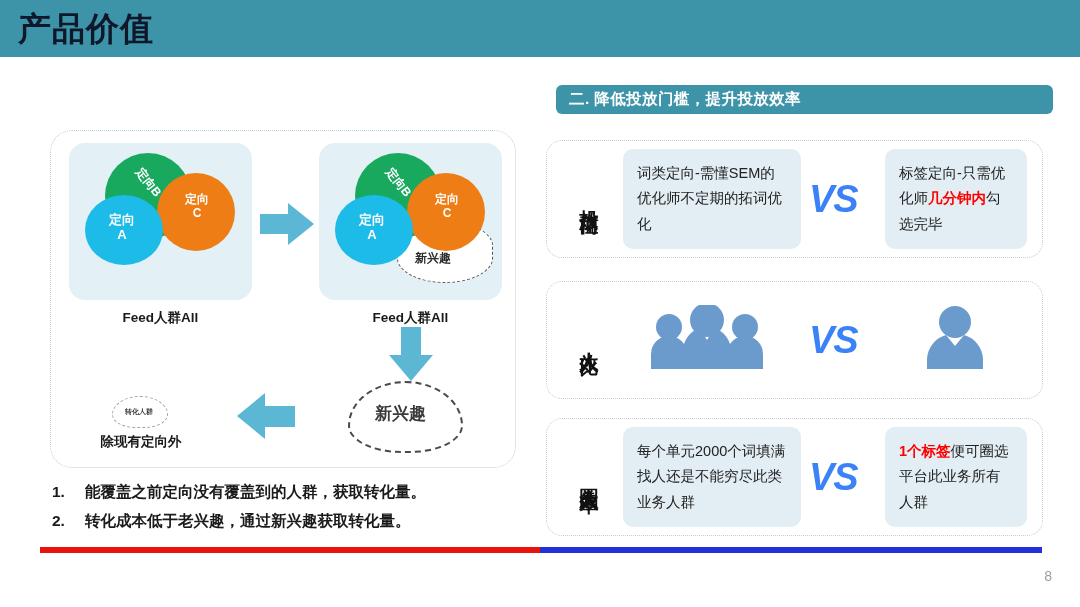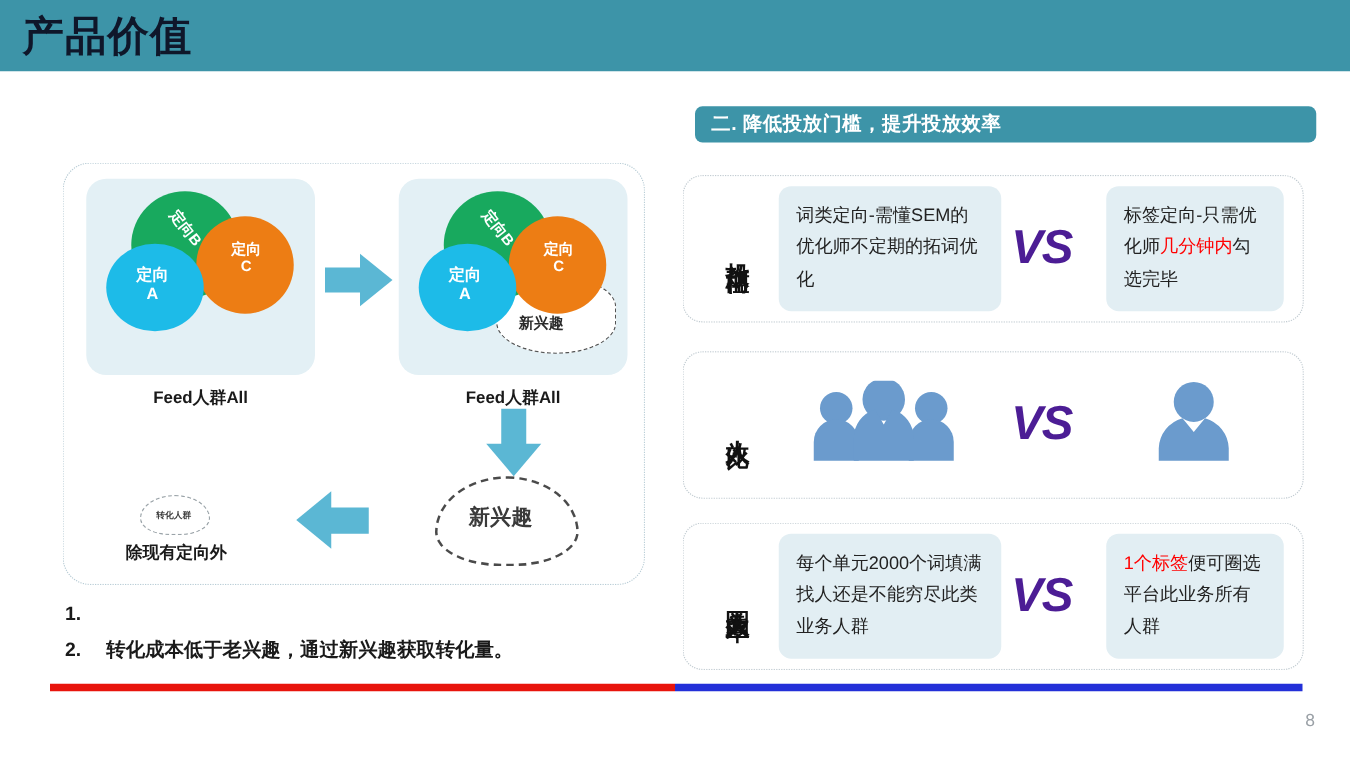--- a/index.html
+++ b/index.html
@@ -116,24 +116,24 @@
   .cmp-box {
     position: absolute; top: 50%; transform: translateY(-50%);
     background: #e2eef3; border-radius: 10px;
     padding: 12px 14px; font-size: 14.5px; color: #222; line-height: 1.75;
     text-align: left;
   }
   .cmp-left-box  { left: 76px;  width: 178px; }
   .cmp-right-box { left: 338px; width: 142px; }
   .vs {
     position: absolute; left: 262px; top: 50%; transform: translateY(-50%);
-    font-size: 38px; font-weight: bold; font-style: italic; color: #4c1d95;
+    font-size: 38px; font-weight: bold; font-style: italic; color: #3b82f6;
     letter-spacing: -1px;
   }
-  .hl-red { color: #ff0000; font-weight: normal; }
+  .hl-red { color: #ff0000; font-weight: bold; }
 
   .icon-people { position: absolute; left: 100px; top: 50%; transform: translateY(-50%); }
   .icon-person { position: absolute; left: 370px; top: 50%; transform: translateY(-50%); }
 
   
   .bar { position: absolute; height: 6px; top: 547px; }
   #bar-red  { left: 40px;  width: 500px; background: #e8140c; }
   #bar-blue { left: 540px; width: 502px; background: #2330d8; }
 
   #page-num {
@@ -199,20 +199,21 @@
     </div>
 
     <div class="small-blob" style="left:61px; top:265px; width:56px; height:32px;"></div>
     <div class="small-blob-label" style="left:74px; top:276px;">转化人群</div>
     <div class="feed-label" style="left:38px; top:302px; width:104px;">除现有定向外</div>
   </div>
 
   <div id="bullets">
     <div class="bullet-row">
       <span class="bullet-num">1.</span>
+      <span>能覆盖之前定向没有覆盖到的人群，获取转化量。</span>
     </div>
     <div class="bullet-row">
       <span class="bullet-num">2.</span>
       <span>转化成本低于老兴趣，通过新兴趣获取转化量。</span>
     </div>
   </div>
 
   <div class="cmp-card" id="cmp-1">
     <div class="cmp-title">投放门槛</div>
     <div class="cmp-box cmp-left-box">词类定向-需懂SEM的优化师不定期的拓词优化</div>

